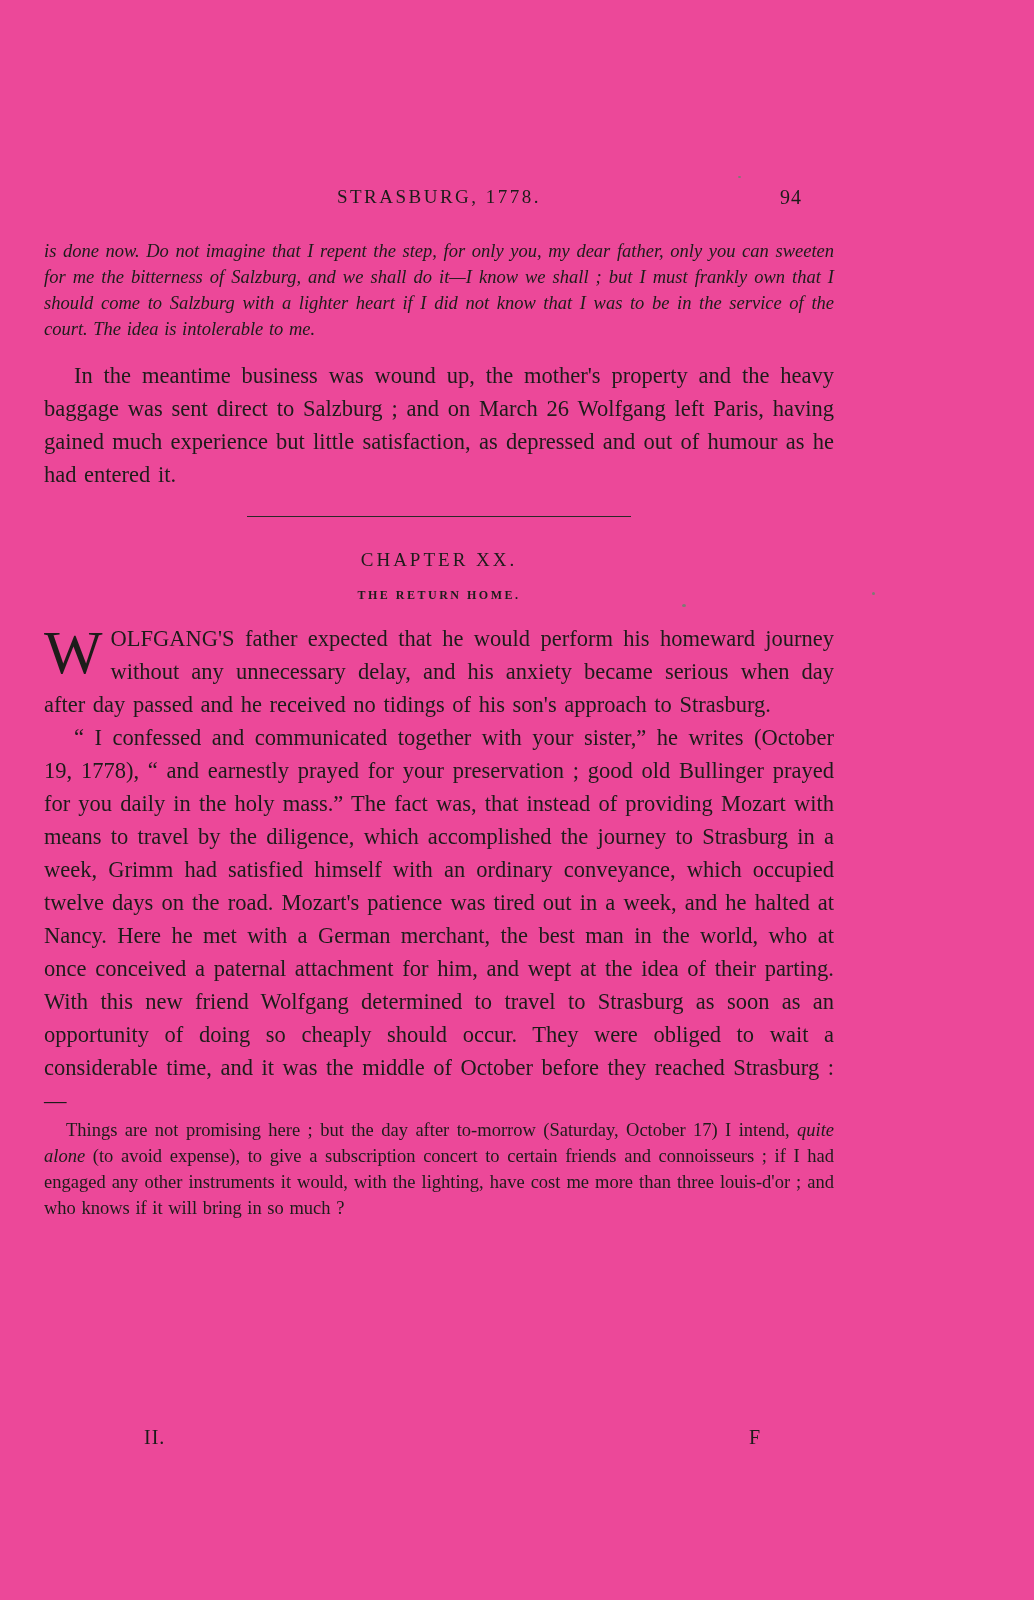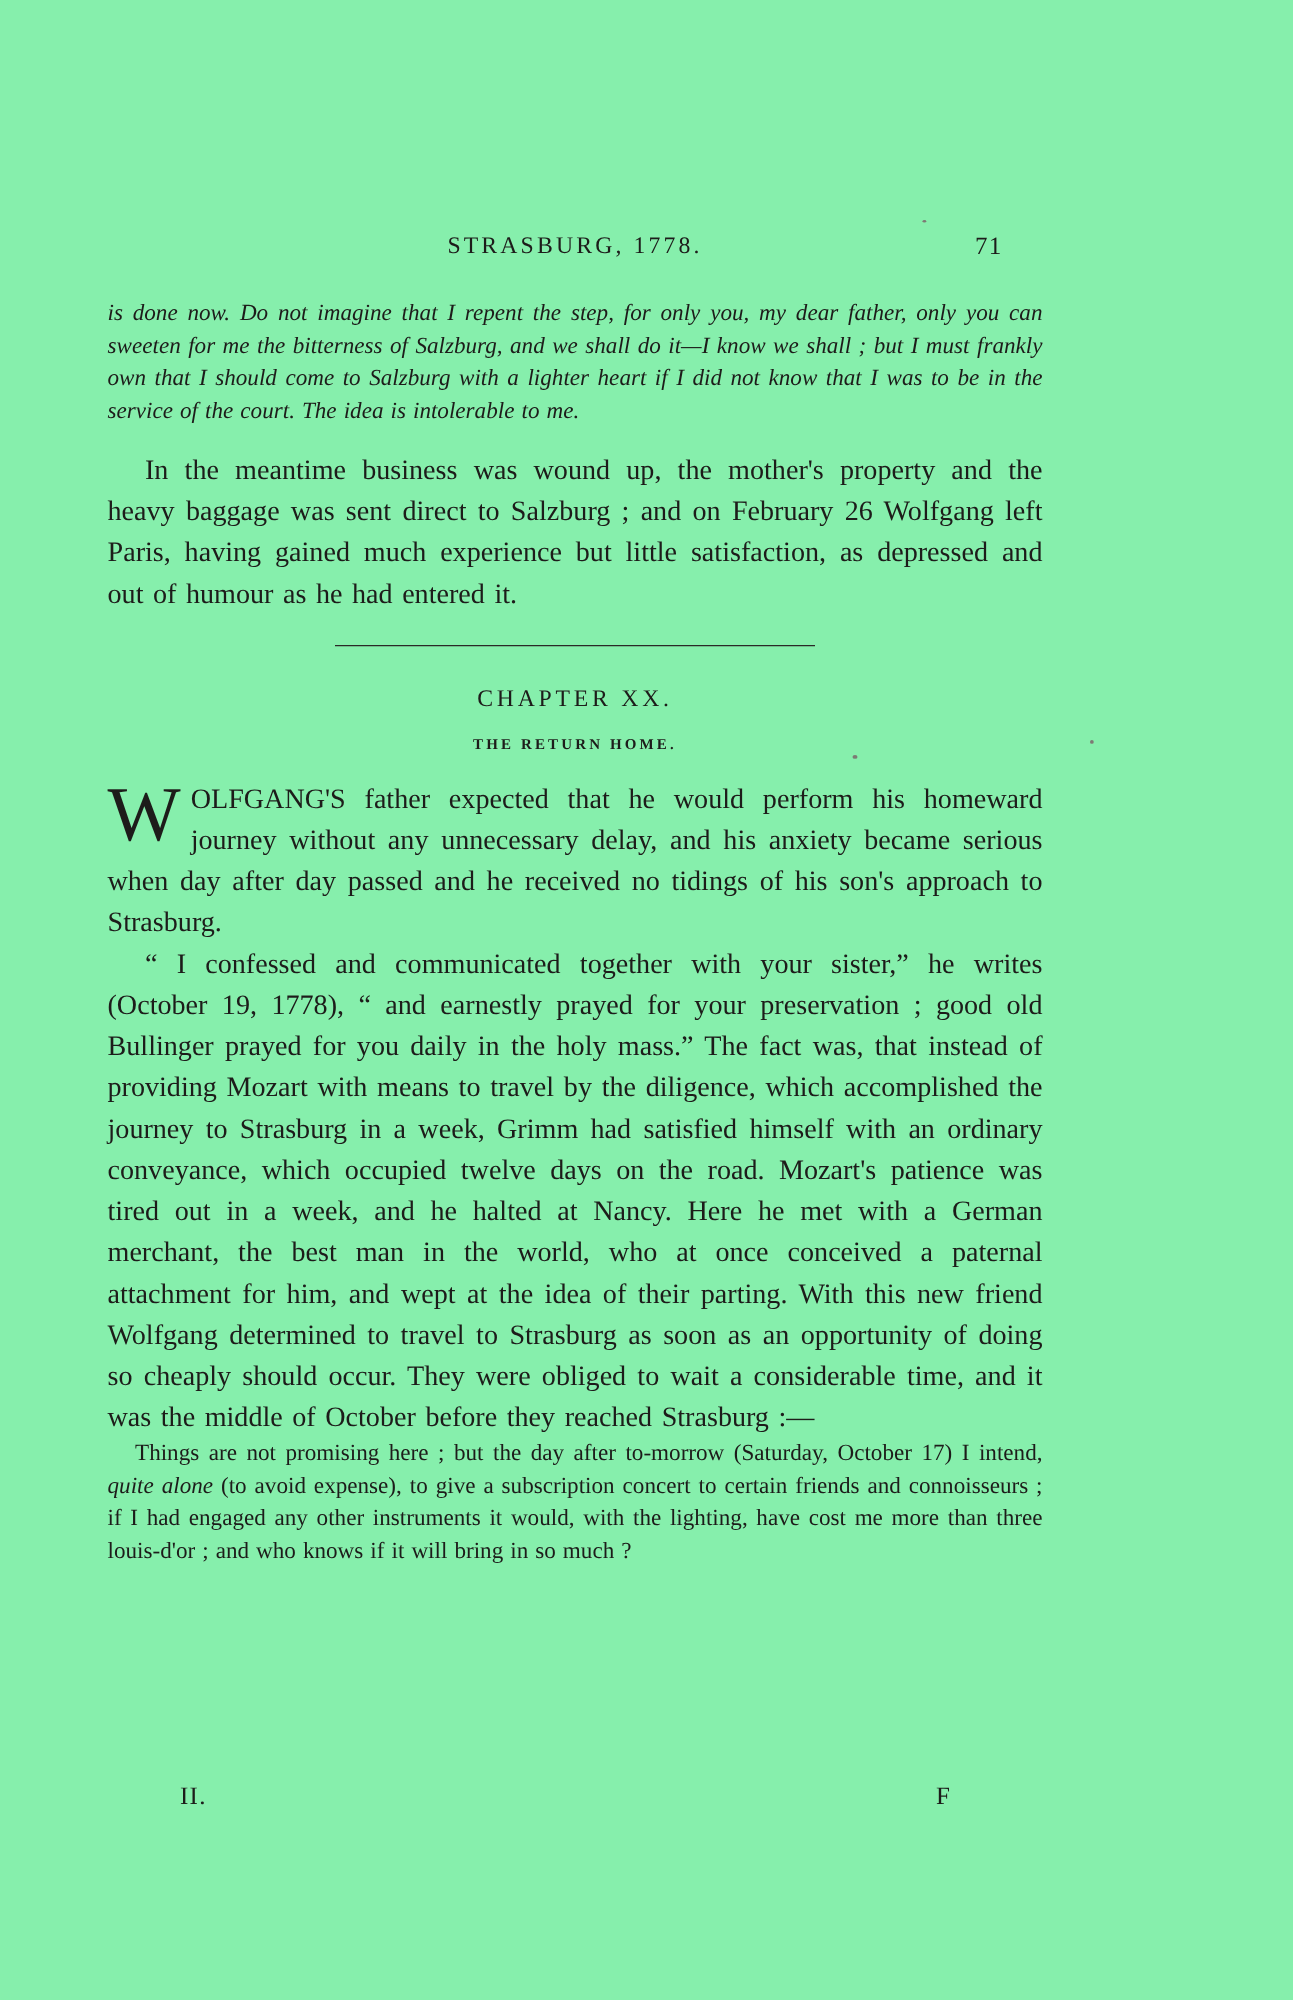--- a/index.html
+++ b/index.html
@@ -5,25 +5,25 @@
   html, body {
     margin: 0;
     padding: 0;
     background: #e9e7e2;
   }
   .page {
     position: relative;
     width: 1034px;
     height: 1600px;
     margin: 0 auto;
-    background: #86efac;
+    background: #ec4899;
     color: #1d1c1a;
     font-family: "Liberation Serif", "DejaVu Serif", serif;
     box-sizing: border-box;
-    padding: 186px 200px 0 86px;
+    padding: 186px 200px 0 44px;
     overflow: hidden;
   }
   .header {
     position: relative;
     text-align: center;
     font-size: 19px;
     letter-spacing: 2.5px;
     margin: 0 0 28px 0;
     height: 24px;
   }
@@ -102,26 +102,26 @@
 <body>
 
 <div class="page">
 
   <div class="speck speck-1"></div>
   <div class="speck speck-2"></div>
   <div class="speck speck-3"></div>
 
   <div class="header">
     <span class="running-title">STRASBURG, 1778.</span>
-    <span class="page-number">71</span>
+    <span class="page-number">94</span>
   </div>
 
   <p class="small quote-top">is done now.  Do not imagine that I repent the step, for only you, my dear father, only you can sweeten for me the bitterness of Salzburg, and we shall do it—I know we shall ; but I must frankly own that I should come to Salzburg with a lighter heart if I did not know that I was to be in the service of the court.  The idea is intolerable to me.</p>
 
-  <p class="body indent">In the meantime business was wound up, the mother's property and the heavy baggage was sent direct to Salzburg ; and on February 26 Wolfgang left Paris, having gained much experience but little satisfaction, as depressed and out of humour as he had entered it.</p>
+  <p class="body indent">In the meantime business was wound up, the mother's property and the heavy baggage was sent direct to Salzburg ; and on March 26 Wolfgang left Paris, having gained much experience but little satisfaction, as depressed and out of humour as he had entered it.</p>
 
   <hr class="divider">
 
   <h2 class="chapter-title">CHAPTER XX.</h2>
   <h3 class="chapter-subtitle">THE RETURN HOME.</h3>
 
   <p class="body dropcap-para"><span class="dropcap">W</span><span>OLFGANG'S</span><span> father expected that he would perform his homeward journey without any unnecessary delay, and his anxiety became serious when day after day passed and he received no tidings of his son's approach to Strasburg.</span></p>
 
   <p class="body indent">“ I confessed and communicated together with your sister,” he writes (October 19, 1778), “ and earnestly prayed for your preservation ; good old Bullinger prayed for you daily in the holy mass.”   The fact was, that instead of providing Mozart with means to travel by the diligence, which accomplished the journey to Strasburg in a week, Grimm had satisfied himself with an ordinary conveyance, which occupied twelve days on the road.  Mozart's patience was tired out in a week, and he halted at Nancy.  Here he met with a German merchant, the best man in the world, who at once conceived a paternal attachment for him, and wept at the idea of their parting.  With this new friend Wolfgang determined to travel to Strasburg as soon as an opportunity of doing so cheaply should occur.  They were obliged to wait a considerable time, and it was the middle of October before they reached Strasburg :—</p>
 

